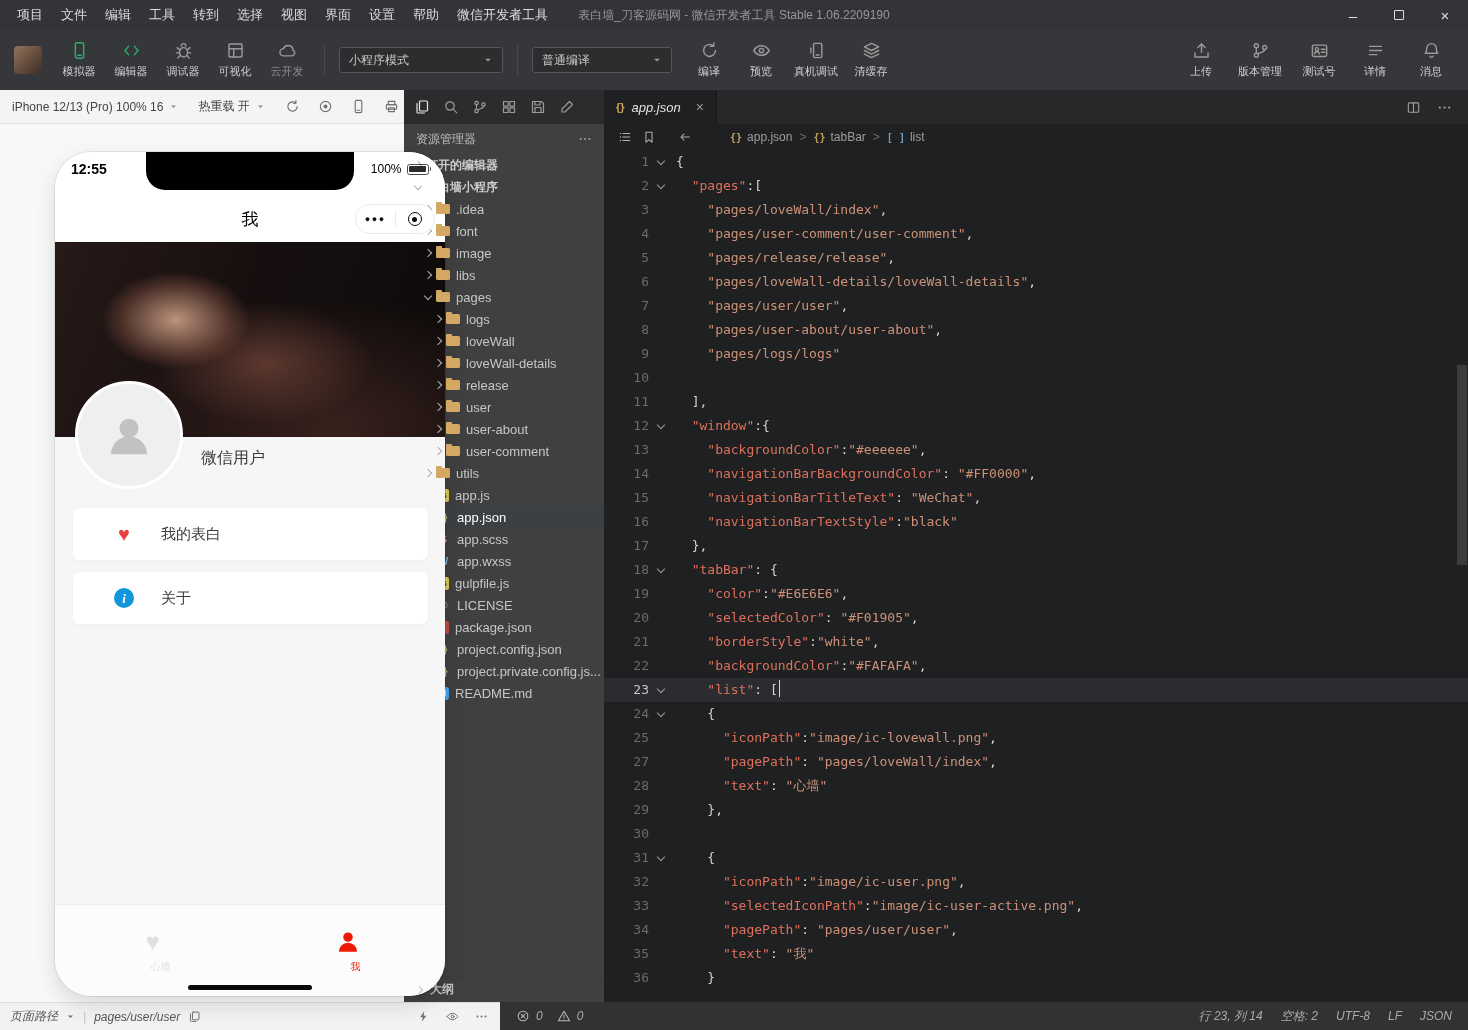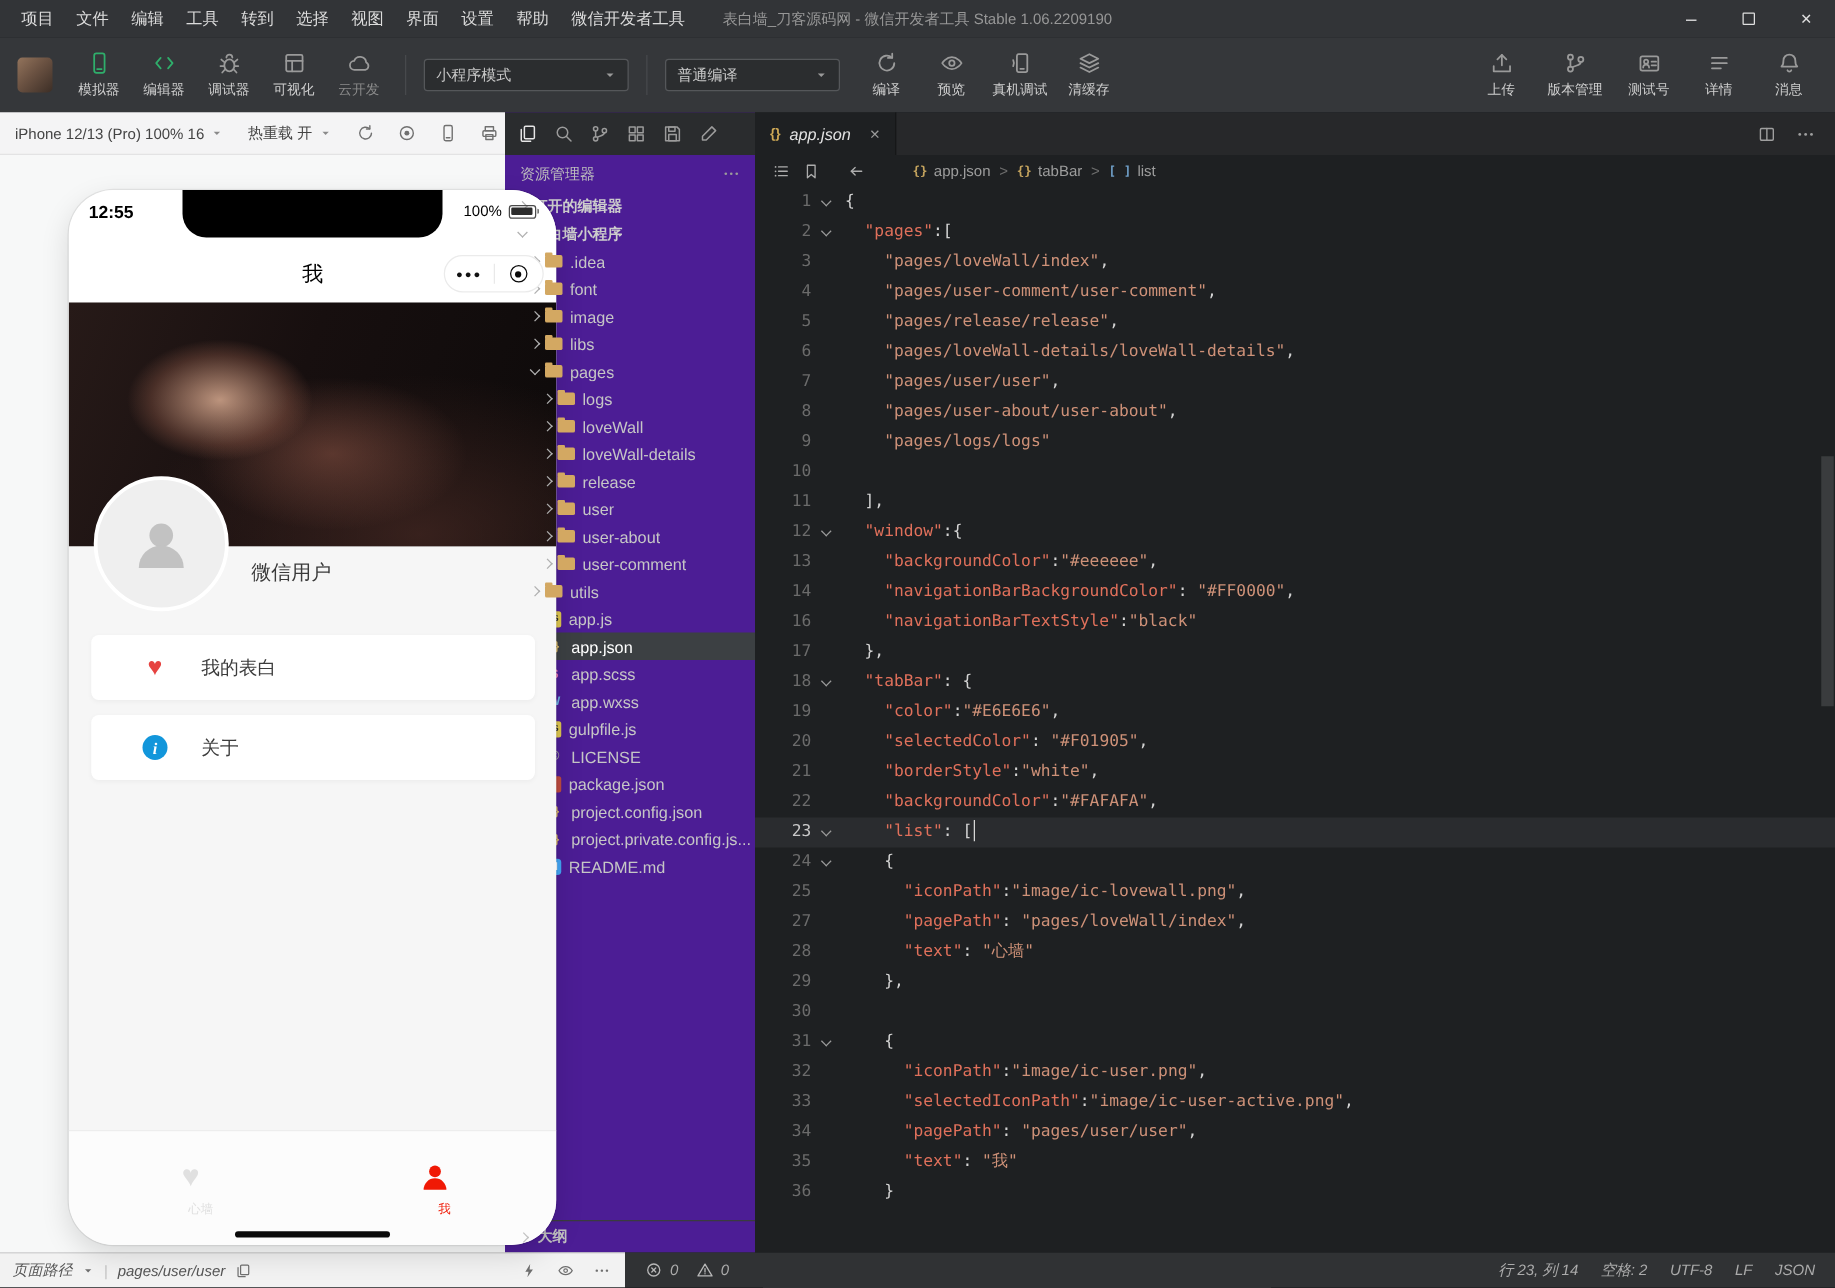--- a/index.html
+++ b/index.html
@@ -79,21 +79,21 @@
   .card-ic { width:22px; height:22px; font-size:20px; }
   .info-circle { width:20px; height:20px; border-radius:50%; background:currentColor; display:flex; align-items:center; justify-content:center; }
   .info-circle b { color:#fff; font-size:13px; font-style:italic; font-family:"Liberation Serif","DejaVu Serif",serif; line-height:1; }
   .p-tabbar { position:absolute; left:0; right:0; top:752px; height:92px; background:#fcfcfc; border-top:1px solid #ededed; display:flex; }
   .p-tab { flex:1; display:flex; flex-direction:column; align-items:center; padding-top:24px; gap:5px; }
   .p-tab-ic { width:26px; height:26px; font-size:24px; }
   .p-tab-label { font-size:10px;margin-left:16px; }
   .p-home { position:absolute; bottom:6px; left:50%; transform:translateX(-50%); width:124px; height:5px; border-radius:3px; background:#0a0a0a; z-index:8; }
 
   
-  .explorer { width:200px; background:#4c1d95; color:#c6c6c6; display:flex; flex-direction:column; flex:none; font-size:13px; }
+  .explorer { width:200px; background:#404040; color:#c6c6c6; display:flex; flex-direction:column; flex:none; font-size:13px; }
   .explorer-icons { height:34px; background:#2a2c2e; display:flex; align-items:center; padding:0 10px; gap:13px; color:#9b9b9b; flex:none; }
   .explorer-icons .ic.on { color:#e6e6e6; }
   .explorer-header { height:30px; display:flex; align-items:center; padding:0 12px; font-size:12px; color:#bdbdbd; flex:none; }
   .explorer-header .ic { margin-left:auto; color:#9b9b9b; width:14px; height:14px; }
   .tree { flex:1; overflow:hidden; }
   .tree-row { height:22px; display:flex; align-items:center; white-space:nowrap; cursor:default; color:#c6c6c6; }
   .tree-row.section { font-weight:bold; font-size:12px; color:#cccccc; }
   .tree-row.selected { background:#3c4043; color:#ffffff; }
   .tw { width:16px; display:flex; align-items:center; justify-content:center; flex:none; color:#b0b0b0; }
   .folder { position:relative; width:14px; height:10px; background:#d3a862; border-radius:1.5px; margin-right:6px; flex:none; }
@@ -842,20 +842,27 @@
           </div>
           <div class="code-line">
             <div class="gutter">
               <span class="num">14</span>
               <span class="fold"></span>
             </div>
             <div class="content"><span class="tk-p">    </span><span class="tk-k">"navigationBarBackgroundColor"</span><span class="tk-p">: </span><span class="tk-s">"#FF0000"</span><span class="tk-p">,</span></div>
           </div>
           <div class="code-line">
             <div class="gutter">
+              <span class="num">15</span>
+              <span class="fold"></span>
+            </div>
+            <div class="content"><span class="tk-p">    </span><span class="tk-k">"navigationBarTitleText"</span><span class="tk-p">: </span><span class="tk-s">"WeChat"</span><span class="tk-p">,</span></div>
+          </div>
+          <div class="code-line">
+            <div class="gutter">
               <span class="num">16</span>
               <span class="fold"></span>
             </div>
             <div class="content"><span class="tk-p">    </span><span class="tk-k">"navigationBarTextStyle"</span><span class="tk-p">:</span><span class="tk-s">"black"</span></div>
           </div>
           <div class="code-line">
             <div class="gutter">
               <span class="num">17</span>
               <span class="fold"></span>
             </div>

